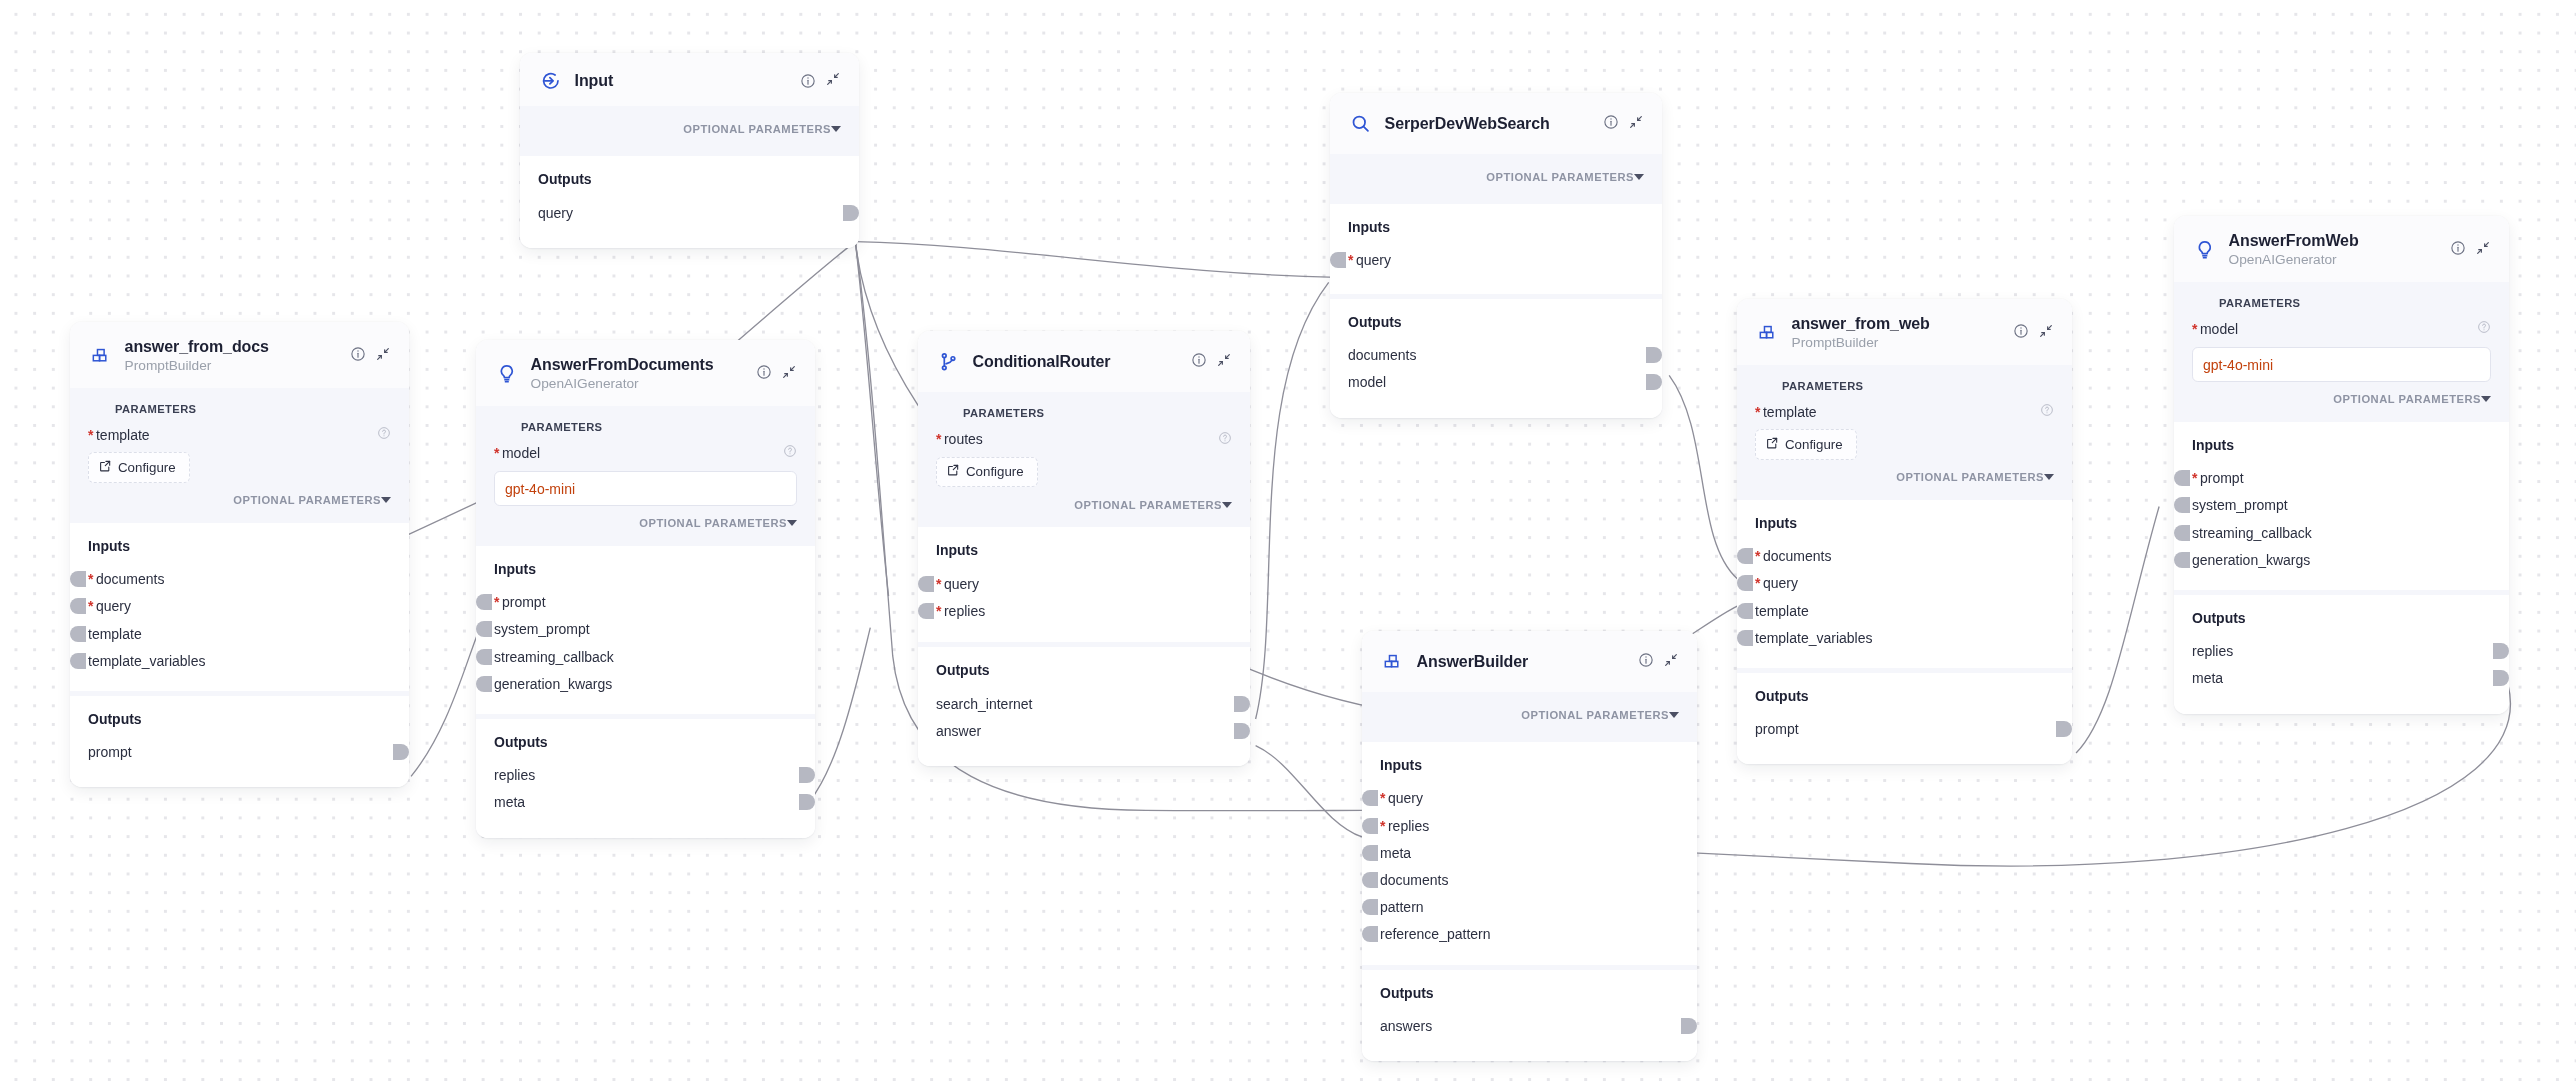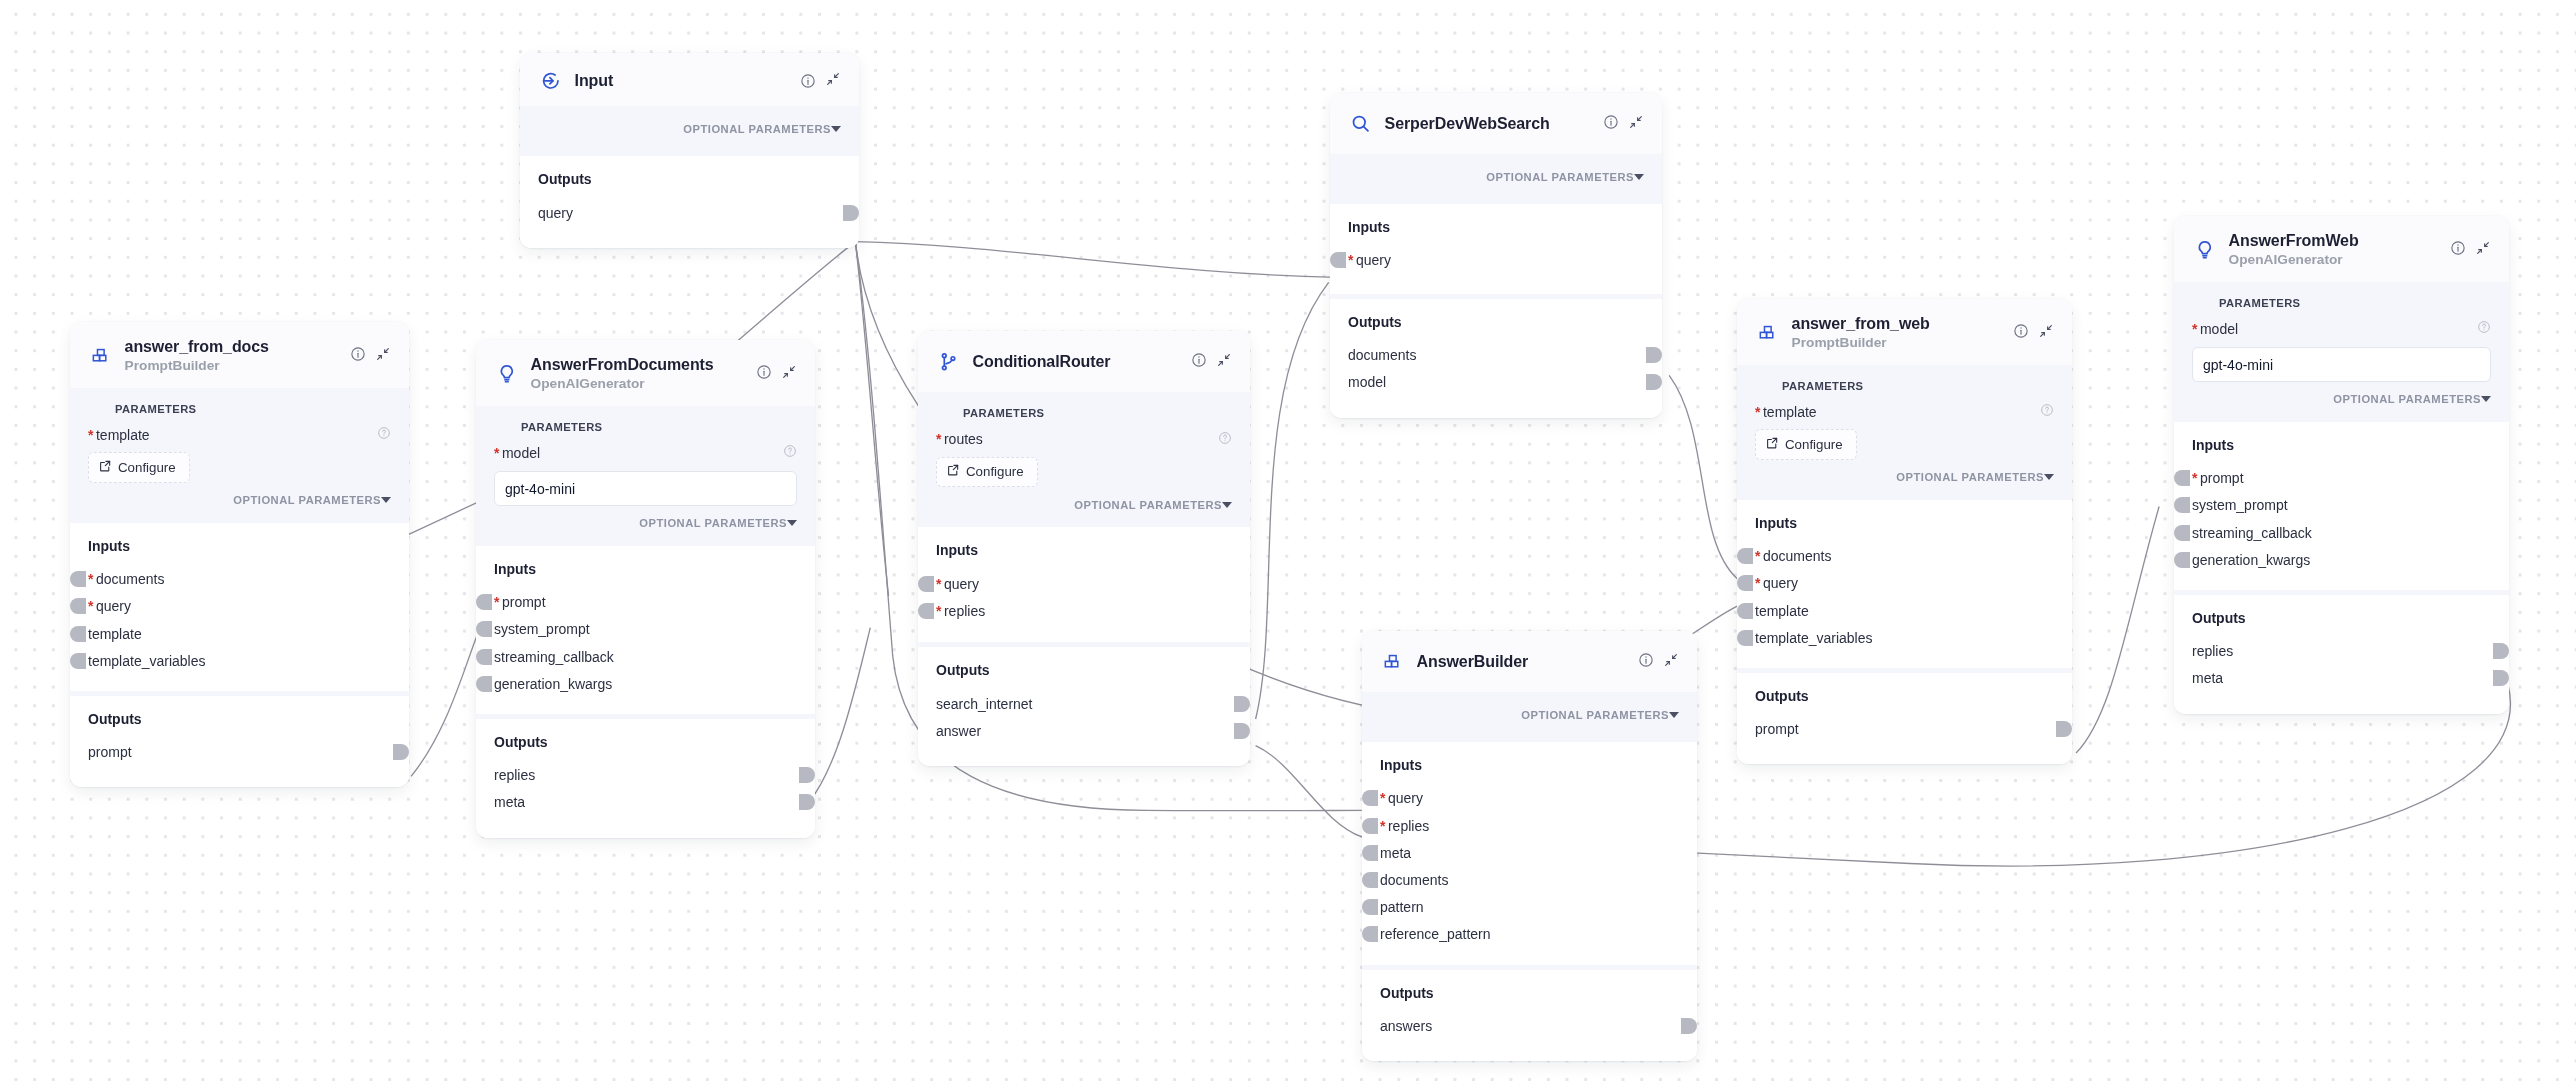--- a/index.html
+++ b/index.html
@@ -32,40 +32,40 @@
   .node-inner { border-radius: 11.6px; overflow: hidden; }
 
   .n-head {
     display: flex; align-items: center;
     padding: 15px 18px 13.3px 18px;
     background: #fbfbfd;
   }
   .n-icon { width: 25px; height: 25px; flex: 0 0 25px; display:flex; align-items:center; justify-content:center; margin-right: 11.6px; }
   .n-titles { flex: 1 1 auto; min-width: 0; }
   .n-title { font-size: 16px; font-weight: 700; color: #1d2033; letter-spacing: -0.1px; line-height: 1.22; white-space: nowrap; }
-  .n-sub { font-size: 13.7px; font-weight: 700; color: #9aa0ab; line-height: 1.3; margin-top: 19px; white-space: nowrap; }
+  .n-sub { font-size: 13.7px; font-weight: 400; color: #9aa0ab; line-height: 1.3; margin-top: 19px; white-space: nowrap; }
   .n-actions { display: flex; align-items: center; gap: 9px; flex: 0 0 auto; margin-left: 10px; }
 
   .n-params {
     background: #f5f6fb;
     padding: 15px 18px 16.6px 18px;
   }
   .sec-label { font-size: 11.2px; font-weight: 700; color: #3a3f52; letter-spacing: 0.4px; margin-bottom: 11.6px; margin-left: 27px; }
   .param-row { display: flex; align-items: center; justify-content: space-between; }
   .param-name { font-size: 14px; color: #2b2f40; }
   .req { color: #d0342c; font-weight: 700; margin-right: 2.5px; }
   .txtinput {
     margin-top: 10px;
     width: 100%;
     background: #ffffff;
     border: 0.8px solid #e2e4ee;
     border-radius: 5.8px;
     padding: 8.3px 10px;
     font-size: 14px;
-    color: #0f172a;
+    color: #c2410c;
     font-family: "Liberation Sans", sans-serif;
   }
   .cfg-btn {
     margin-top: 9px;
     display: inline-flex; align-items: center; gap: 6px;
     background: #fdfdff;
     border: 0.8px dashed #dcdfe9;
     border-radius: 5.8px;
     padding: 5.8px 13.3px 5.8px 9px;
     font-size: 13.3px;

